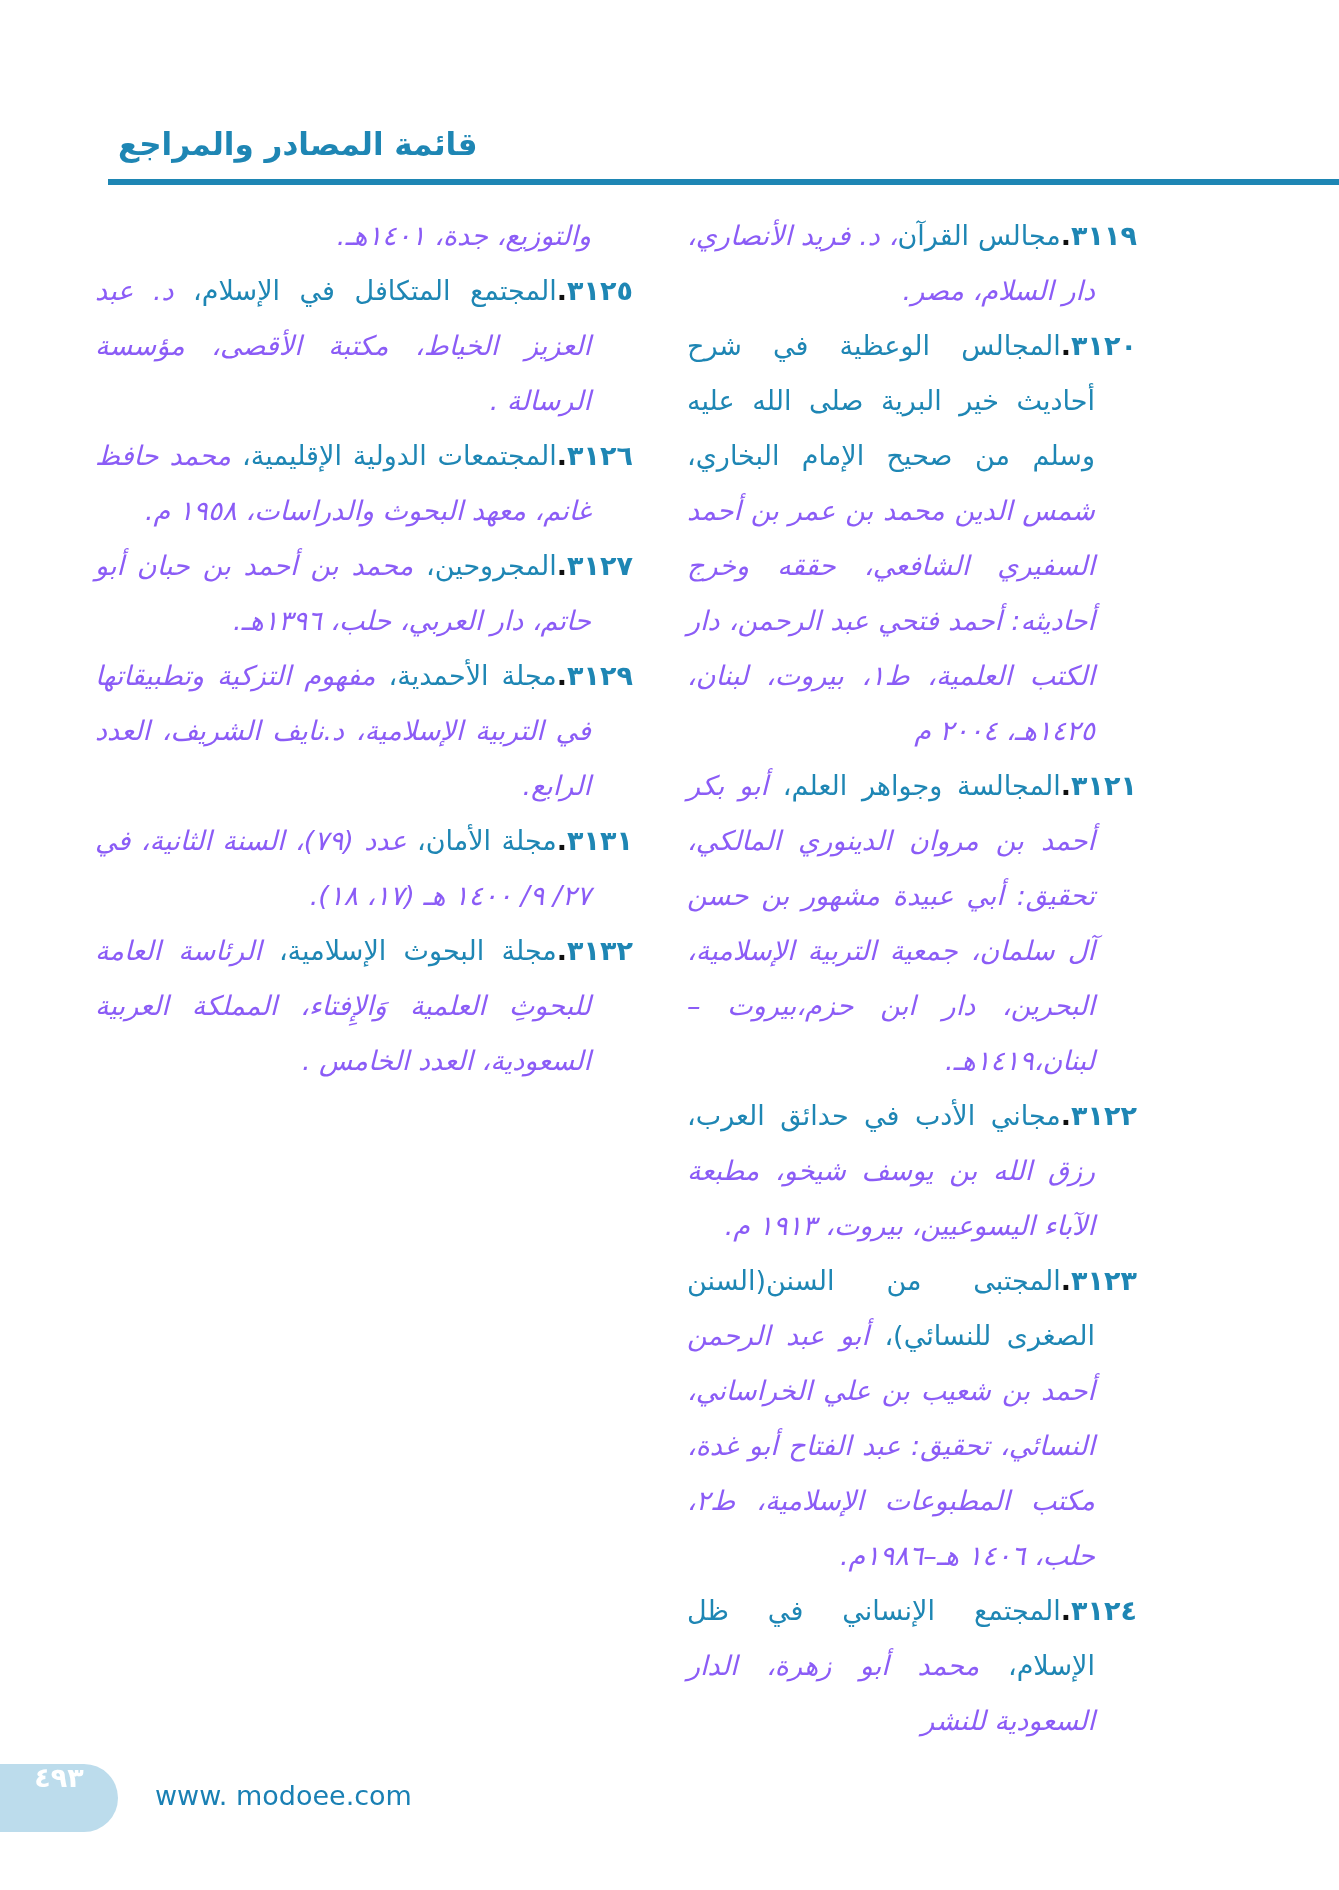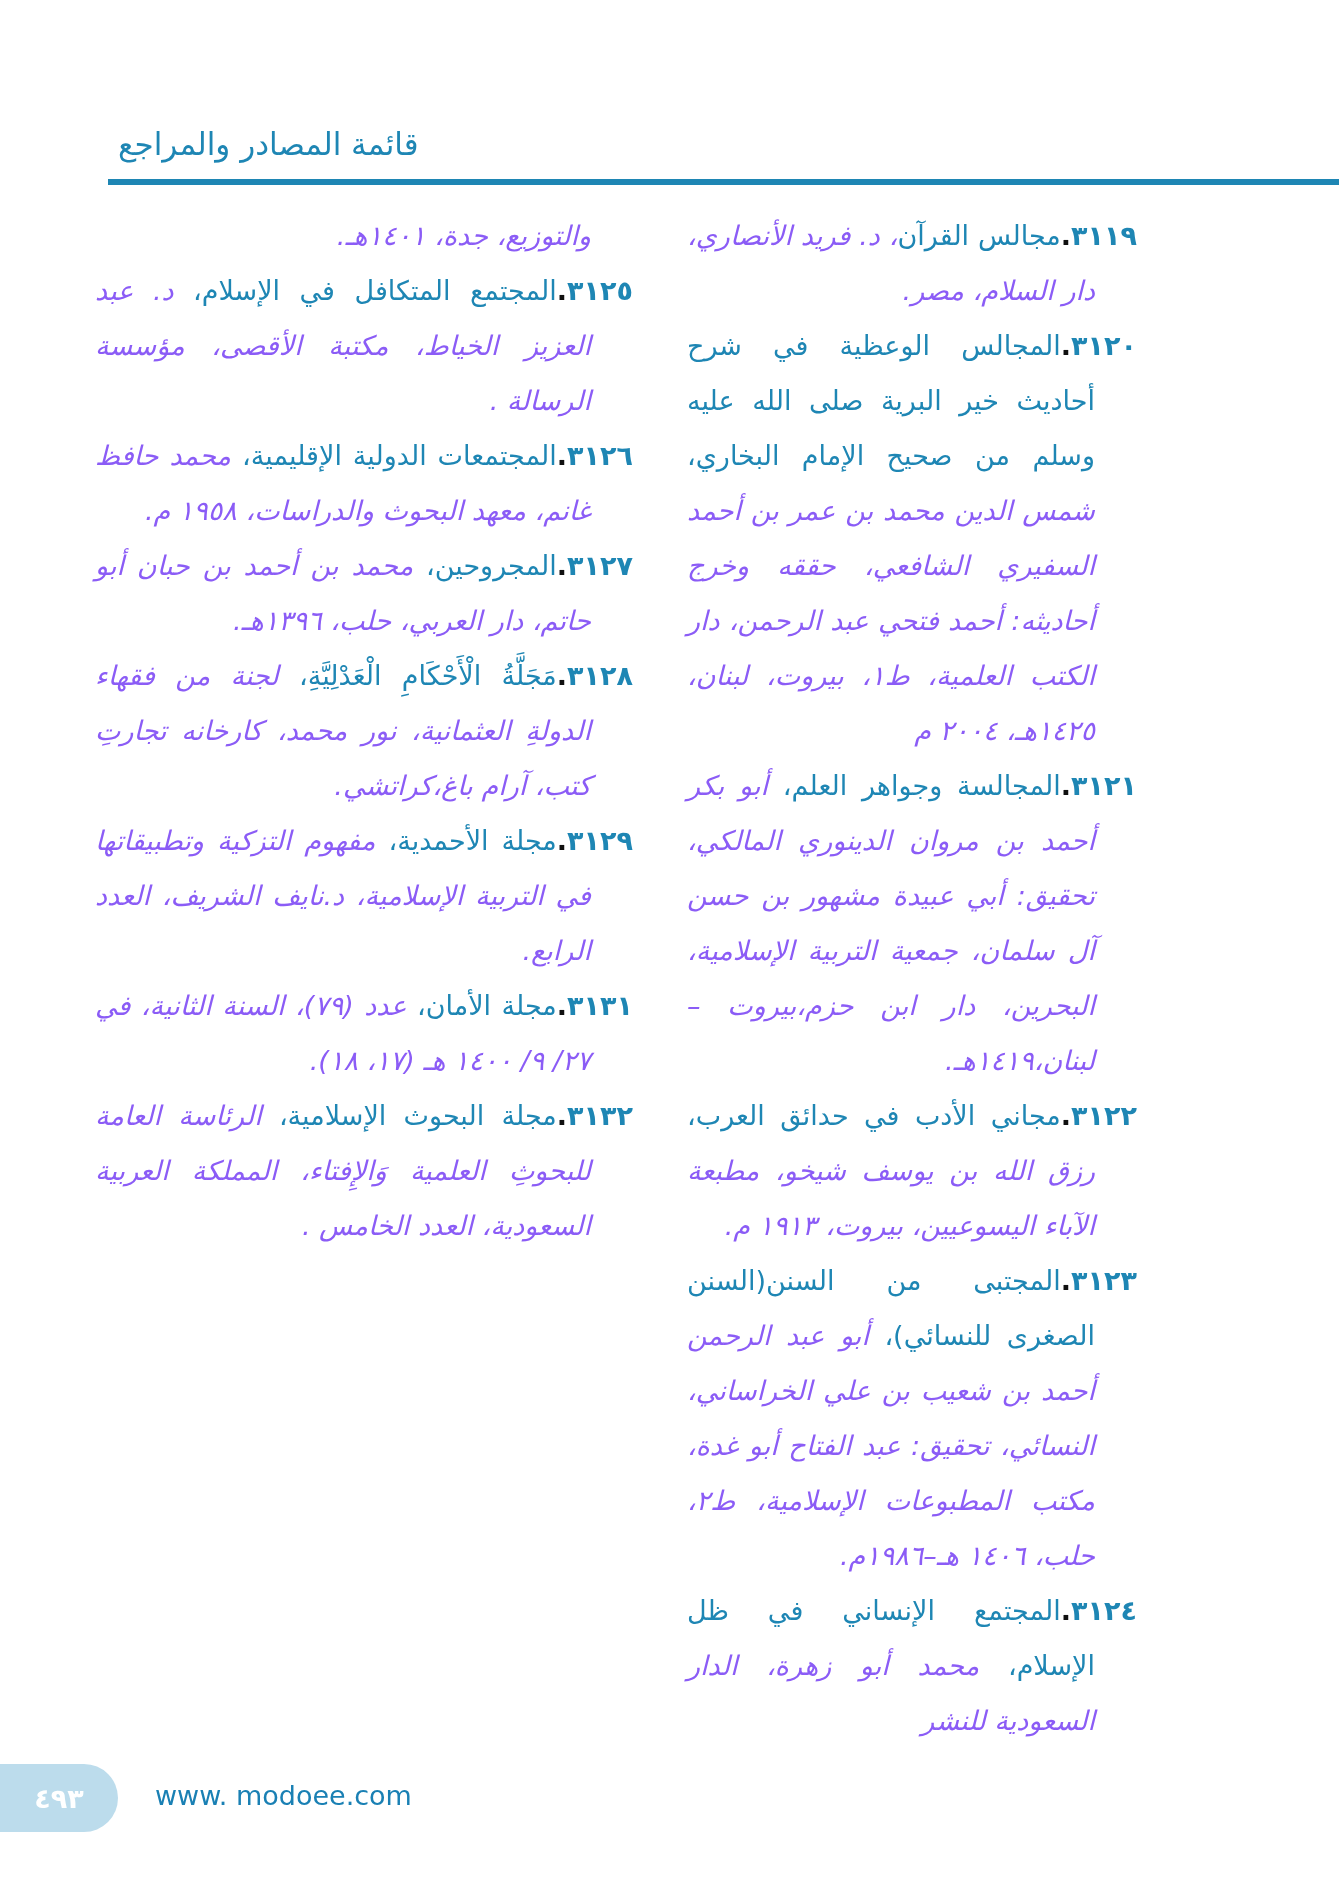--- a/index.html
+++ b/index.html
@@ -3,21 +3,21 @@
 <meta charset="utf-8">
 <style>
   html,body{margin:0;padding:0;background:#ffffff;}
   body{
     width:1339px;height:1890px;position:relative;overflow:hidden;
     font-family:"DejaVu Sans", sans-serif;
     direction:rtl;
   }
   .header-title{
     position:absolute;left:118px;top:126px;
-    font-size:31px;font-weight:normal;color:var(--accent);
+    font-size:31px;font-weight:bold;color:var(--accent);
     direction:rtl;letter-spacing:0;
   }
   .header-rule{
     position:absolute;left:108px;right:0;top:179px;height:6px;
     background:var(--accent);
   }
   .content{
     position:absolute;top:208px;right:202px;left:95px;
     display:flex;gap:54px;direction:rtl;align-items:flex-start;
   }
@@ -31,21 +31,21 @@
     direction:rtl;
   }
   .entry.cont{text-indent:0;}
   .entry .num{color:var(--accent);font-weight:bold;}
   .entry .dot{color:#101010;font-weight:bold;}
   .entry .title{color:var(--accent);font-weight:normal;}
   .entry .rest{color:#8b5cf6;font-style:italic;}
   .page-badge{
     position:absolute;left:0;top:1764px;width:118px;height:68px;
     background:var(--badge);border-radius:0 34px 34px 0;
-    display:flex;align-items:center;justify-content:center;
+    display:flex;justify-content:center;
   }
   .page-badge span{
     color:#ffffff;font-size:27px;font-weight:bold;line-height:1;
   }
   .website{
     position:absolute;left:155px;top:1780px;
     color:var(--url);font-size:27px;direction:ltr;
     font-family:"DejaVu Sans", sans-serif;
   }
 </style>
@@ -65,21 +65,20 @@
         <div class="entry"><span class="num">٣١٢١</span><span class="dot">.</span><span class="title">المجالسة وجواهر العلم،</span><span class="rest"> أبو بكر أحمد بن مروان الدينوري المالكي، تحقيق: أبي عبيدة مشهور بن حسن آل سلمان، جمعية التربية الإسلامية، البحرين، دار ابن حزم،بيروت – لبنان،١٤١٩هـ.</span></div>
         <div class="entry"><span class="num">٣١٢٢</span><span class="dot">.</span><span class="title">مجاني الأدب في حدائق العرب،</span><span class="rest"> رزق الله بن يوسف شيخو، مطبعة الآباء اليسوعيين، بيروت، ١٩١٣ م.</span></div>
         <div class="entry"><span class="num">٣١٢٣</span><span class="dot">.</span><span class="title">المجتبى من السنن(السنن الصغرى للنسائي)،</span><span class="rest"> أبو عبد الرحمن أحمد بن شعيب بن علي الخراساني، النسائي، تحقيق: عبد الفتاح أبو غدة، مكتب المطبوعات الإسلامية، ط٢، حلب، ١٤٠٦ هـ–١٩٨٦م.</span></div>
         <div class="entry"><span class="num">٣١٢٤</span><span class="dot">.</span><span class="title">المجتمع الإنساني في ظل الإسلام،</span><span class="rest"> محمد أبو زهرة، الدار السعودية للنشر</span></div>
       </div>
     <div class="col col-left" id="col-left">
         <div class="entry cont"><span class="rest">والتوزيع، جدة، ١٤٠١هـ.</span></div>
         <div class="entry"><span class="num">٣١٢٥</span><span class="dot">.</span><span class="title">المجتمع المتكافل في الإسلام،</span><span class="rest"> د. عبد العزيز الخياط، مكتبة الأقصى، مؤسسة الرسالة .</span></div>
         <div class="entry"><span class="num">٣١٢٦</span><span class="dot">.</span><span class="title">المجتمعات الدولية الإقليمية،</span><span class="rest"> محمد حافظ غانم، معهد البحوث والدراسات، ١٩٥٨ م.</span></div>
         <div class="entry"><span class="num">٣١٢٧</span><span class="dot">.</span><span class="title">المجروحين،</span><span class="rest"> محمد بن أحمد بن حبان أبو حاتم، دار العربي، حلب، ١٣٩٦هـ.</span></div>
-        <div class="entry"><span class="num">٣١٢٨</span><span class="dot">.</span><span class="title">مَجَلَّةُ الْأَحْكَامِ الْعَدْلِيَّةِ،</span><span class="rest"> لجنة من فقهاء الدولةِ العثمانية، نور محمد، كارخانه تجارتِ كتب، آرام باغ،كراتشي.</span></div>
         <div class="entry"><span class="num">٣١٢٩</span><span class="dot">.</span><span class="title">مجلة الأحمدية،</span><span class="rest"> مفهوم التزكية وتطبيقاتها في التربية الإسلامية، د.نايف الشريف، العدد الرابع.</span></div>
         <div class="entry"><span class="num">٣١٣١</span><span class="dot">.</span><span class="title">مجلة الأمان،</span><span class="rest"> عدد (٧٩)، السنة الثانية، في ٢٧/ ٩/ ١٤٠٠ هـ (١٧، ١٨).</span></div>
         <div class="entry"><span class="num">٣١٣٢</span><span class="dot">.</span><span class="title">مجلة البحوث الإسلامية،</span><span class="rest"> الرئاسة العامة للبحوثِ العلمية وَالإِفتاء، المملكة العربية السعودية، العدد الخامس .</span></div>
       </div>
   </div>
 
   <div class="page-badge">
     <span>٤٩٣</span>
   </div>
 

